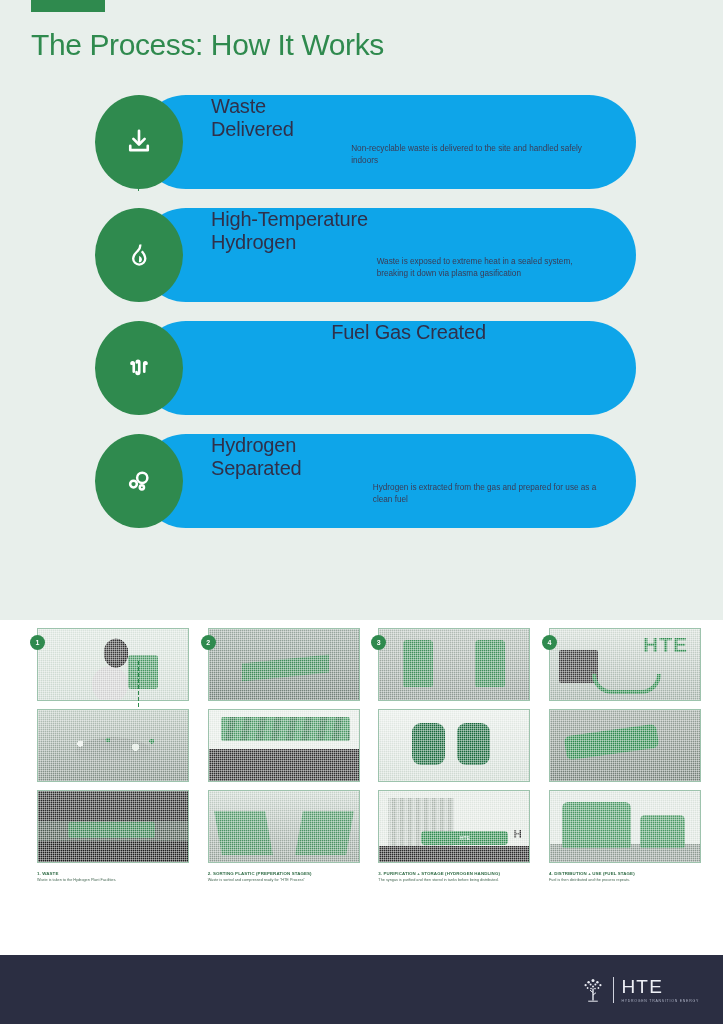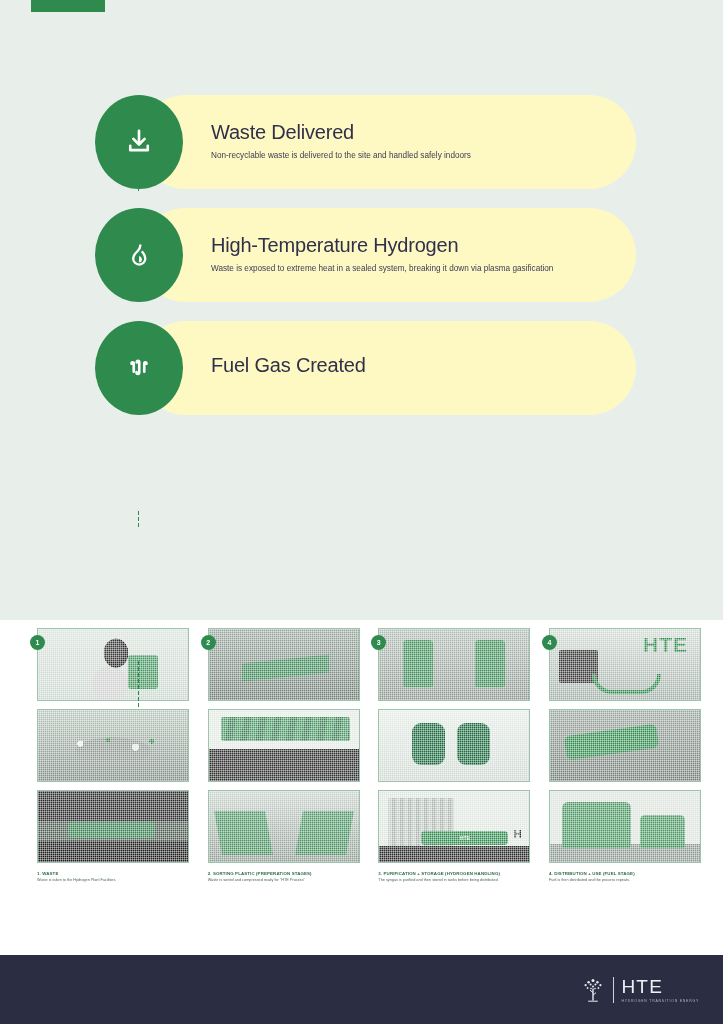--- a/index.html
+++ b/index.html
@@ -56,44 +56,45 @@
     position: relative;
     height: 94px;
     margin-bottom: 19px;
   }
 
   .step-pill {
     position: absolute;
     left: 139px; top: 0;
     width: 497px;
     height: 94px;
-    background: #fef9c3;
+    background: #0ea5e9;
     border-radius: 47px;
     display: flex;
-    flex-direction: column;
+    flex-direction: row;
     justify-content: center;
     padding-left: 72px;
     padding-right: 30px;
   }
 
   .step-title {
     font-size: 20px;
     font-weight: 400;
     color: #30304a;
     letter-spacing: -0.2px;
     line-height: 1.15;
     margin-bottom: 6px;
   }
 
   .step-desc {
     font-size: 8.2px;
     font-weight: 400;
     color: #3b3b55;
     line-height: 1.5;
     max-width: 360px;
+    margin-top: 48px;
   }
 
   .step-badge {
     position: absolute;
     left: 95px; top: 0;
     width: 88px; height: 94px;
     background: #2f8a4e;
     border-radius: 50%;
     display: flex;
     align-items: center;
@@ -377,20 +378,21 @@
 </style>
 </head>
 <body>
 
 <div class="page">
 
   <section class="hero">
 
     <div class="accent-bar"></div>
 
+    <h1 class="page-title">The Process: How It Works</h1>
 
     <div class="timeline">
 
       <div class="connector conn-lead"></div>
 
       <div class="step">
         <div class="step-pill">
           <div class="step-title">Waste Delivered</div>
           <div class="step-desc">Non-recyclable waste is delivered to the site and handled safely indoors</div>
         </div>
@@ -431,20 +433,35 @@
             <svg width="30" height="30" viewBox="0 0 24 24" fill="none" stroke="#ffffff" stroke-width="2.1" stroke-linecap="round">
               <path d="M6 8.5c0-1.4 1.8-1.4 1.8 0V15"></path>
               <path d="M10.2 7.5c0-1.6 2-1.6 2 0v7.8c0 1.8-2.2 1.8-2.2 0"></path>
               <path d="M16.2 15V8.5c0-1.4 1.8-1.4 1.8 0"></path>
             </svg>
           </span>
         </div>
       </div>
       <div class="connector conn-3"></div>
 
+      <div class="step">
+        <div class="step-pill">
+          <div class="step-title">Hydrogen Separated</div>
+          <div class="step-desc">Hydrogen is extracted from the gas and prepared for use as a clean fuel</div>
+        </div>
+        <div class="step-badge">
+          <span>
+            <svg width="30" height="30" viewBox="0 0 24 24" fill="none" stroke="#ffffff" stroke-width="2">
+              <circle cx="14.6" cy="9.4" r="4.1"></circle>
+              <circle cx="7.6" cy="14.4" r="2.7"></circle>
+              <circle cx="14.3" cy="17" r="1.7"></circle>
+            </svg>
+          </span>
+        </div>
+      </div>
 
       <div class="connector conn-tail"></div>
     </div>
   </section>
 
   <section class="gallery">
 
     <div class="gal-col">
       <div class="col-badge">1</div>
       <div class="thumb">

